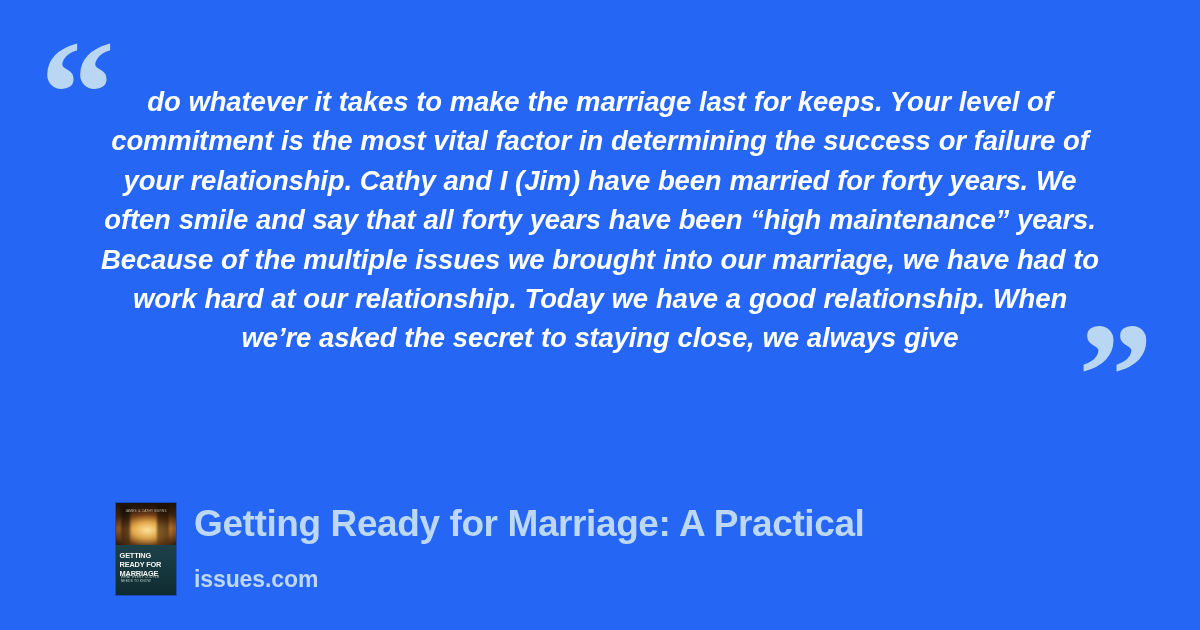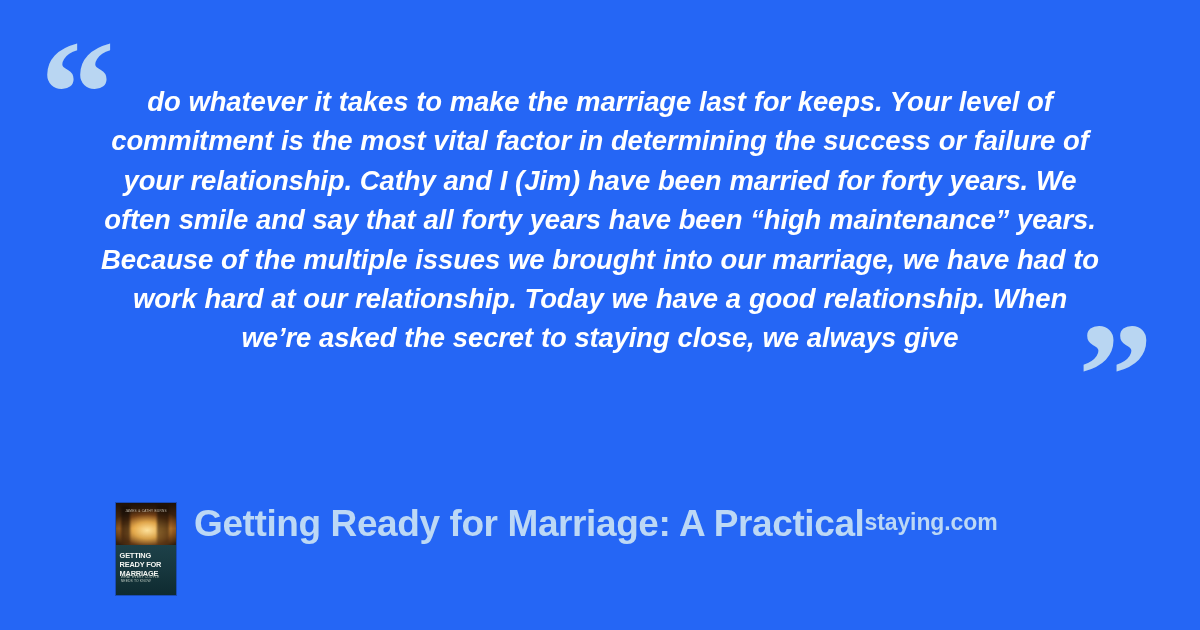--- a/index.html
+++ b/index.html
@@ -152,21 +152,23 @@
     font-family: "Liberation Sans", sans-serif;
     font-size: 3.4px;
     line-height: 4.6px;
     letter-spacing: 0.1px;
     text-transform: uppercase;
   }
 
   #footer-text {
     margin-left: 18px;
     display: flex;
+    flex-direction: column;
     justify-content: flex-start;
+    gap: 15px;
   }
   #book-title {
     color: #bcd8f5;
     font-family: "Liberation Sans", sans-serif;
     font-weight: 700;
     font-size: 37px;
     line-height: 42px;
     letter-spacing: -0.4px;
     white-space: nowrap;
   }
@@ -197,18 +199,18 @@
     <div id="book-cover">
       <div id="book-cover-photo"></div>
       <div id="book-cover-lower"></div>
       <div id="book-cover-byline">James &amp; Cathy Burns</div>
       <div id="book-cover-title">Getting Ready for Marriage</div>
       <div id="book-cover-sub">What Every Couple Needs to Know</div>
     </div>
 
     <div id="footer-text">
       <div id="book-title">Getting Ready for Marriage: A Practical</div>
-      <div id="site-name">staying.com</div>
+      <div id="site-name">issues.com</div>
     </div>
 
   </div>
 
 </div>
 
 </body></html>

